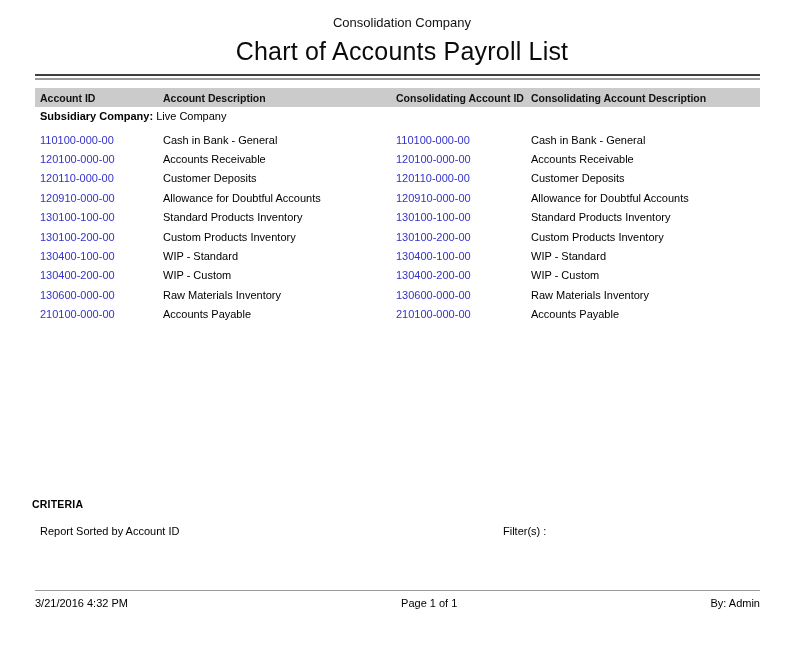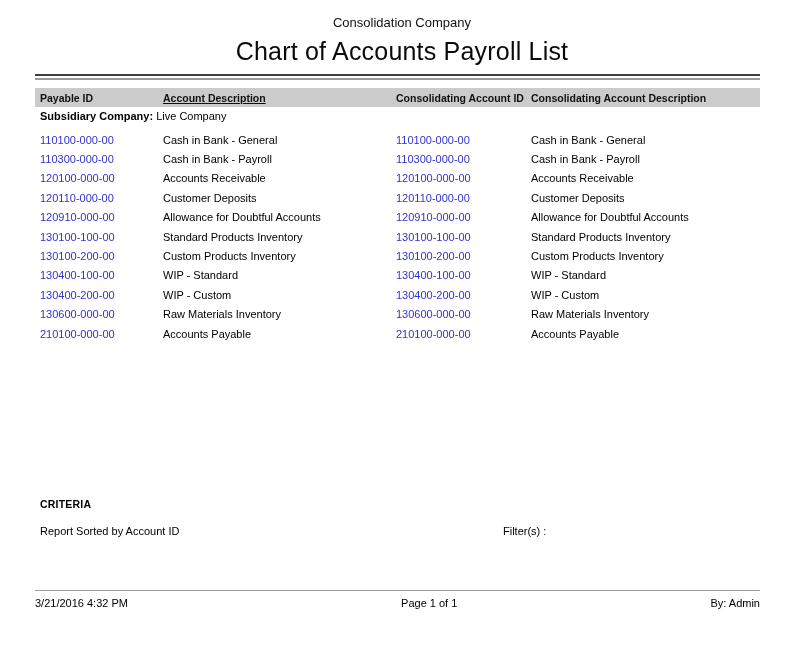--- a/index.html
+++ b/index.html
@@ -29,39 +29,39 @@
     border-bottom: 2px solid #9a9a9a;
   }
 
   .col-headers {
     position: absolute; left: 35px; top: 88px; width: 725px; height: 19px;
     background: #cbcbcb;
     display: flex; align-items: center;
     font-weight: bold; font-size: 10.5px; color: #111;
   }
   .col-headers .col { padding-left: 5px; white-space: nowrap; overflow: visible; }
-  .w1 { width: 123px; } .w2 { width: 233px; text-decoration: underline; } .w3 { width: 135px; } .w4 { width: 234px; }
+  .w1 { width: 123px; } .w2 { width: 233px; } .w3 { width: 135px; } .w4 { width: 234px; }
 
   .group-row {
     position: absolute; left: 40px; top: 110px; font-size: 11px; white-space: nowrap;
   }
   .group-row .lbl { font-weight: bold; margin-top: 12px; }
 
   table.accounts {
     position: absolute; left: 35px; top: 130px; width: 725px;
     border-collapse: collapse; table-layout: fixed;
   }
   table.accounts td {
     height: 19.4px; font-size: 11px; padding: 0 0 0 5px;
     white-space: nowrap; overflow: visible; vertical-align: middle;
   }
   table.accounts td.id { color: #3333CC; }
 
   .criteria-heading {
-    position: absolute; left: 40px; top: 498px;
+    position: absolute; left: 32px; top: 498px;
     font-weight: bold; font-size: 10.5px; letter-spacing: 0.2px;
   }
   .criteria-sort   { position: absolute; left: 40px;  top: 525px; font-size: 11px; white-space: nowrap; }
   .criteria-options{ position: absolute; left: 260px; top: 525px; font-size: 11px; line-height: 14px; white-space: nowrap; }
   .criteria-filters{ position: absolute; left: 503px; top: 525px; font-size: 11px; white-space: nowrap; }
 
   .footer-rule {
     position: absolute; left: 35px; top: 590px; width: 725px;
     border-top: 1px solid #9a9a9a;
   }
@@ -77,21 +77,21 @@
 <body>
 
 <div class="page">
 
   <div class="company-name">Consolidation Company</div>
   <div class="report-title">Chart of Accounts Payroll List</div>
 
   <div class="double-rule"></div>
 
   <div class="col-headers">
-    <div class="col w1">Payable ID</div>
+    <div class="col w1">Account ID</div>
     <div class="col w2">Account Description</div>
     <div class="col w3">Consolidating Account ID</div>
     <div class="col w4">Consolidating Account Description</div>
   </div>
 
   <div class="group-row">
     <span class="lbl">Subsidiary Company:</span>
     <span>Live Company</span>
   </div>
 
@@ -101,26 +101,20 @@
         <col style="width:233px">
         <col style="width:135px">
         <col style="width:234px">
     </colgroup>
     <tbody>
         <tr>
           <td class="id">110100-000-00</td>
           <td>Cash in Bank - General</td>
           <td class="id">110100-000-00</td>
           <td>Cash in Bank - General</td>
-        </tr>
-        <tr>
-          <td class="id">110300-000-00</td>
-          <td>Cash in Bank - Payroll</td>
-          <td class="id">110300-000-00</td>
-          <td>Cash in Bank - Payroll</td>
         </tr>
         <tr>
           <td class="id">120100-000-00</td>
           <td>Accounts Receivable</td>
           <td class="id">120100-000-00</td>
           <td>Accounts Receivable</td>
         </tr>
         <tr>
           <td class="id">120110-000-00</td>
           <td>Customer Deposits</td>

